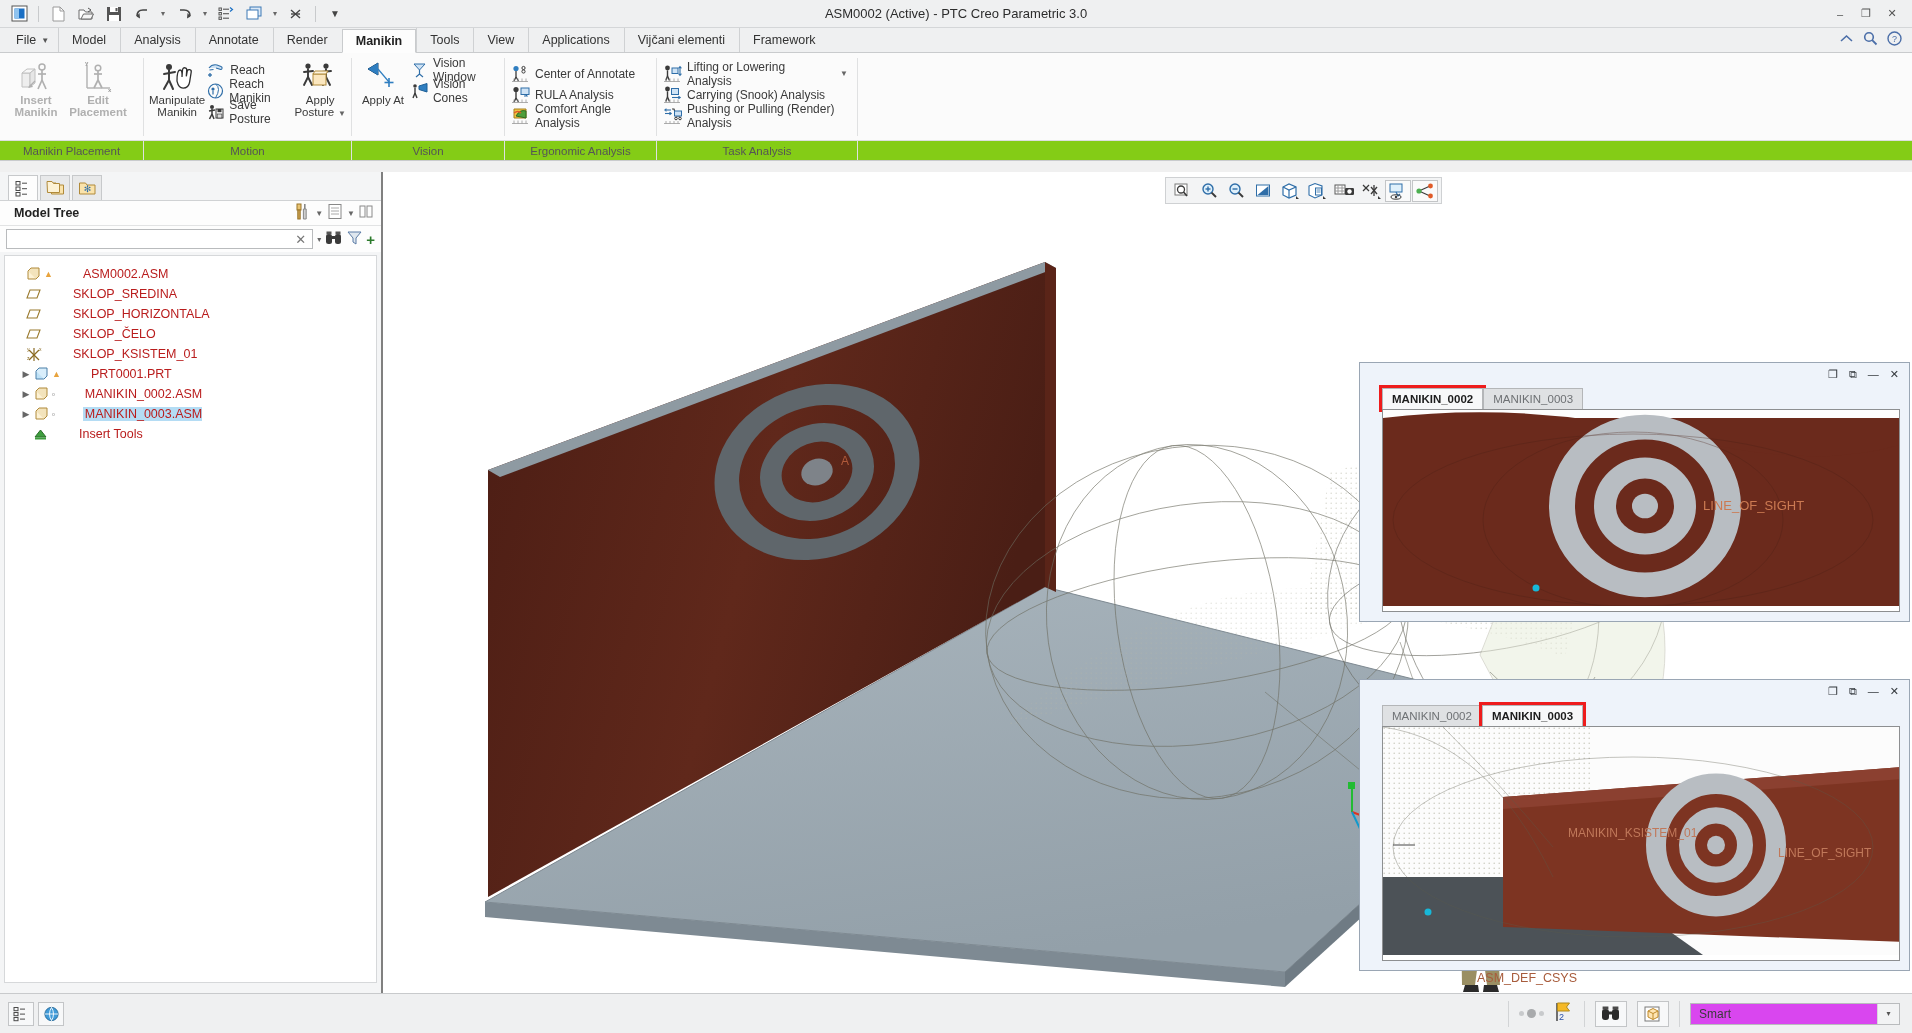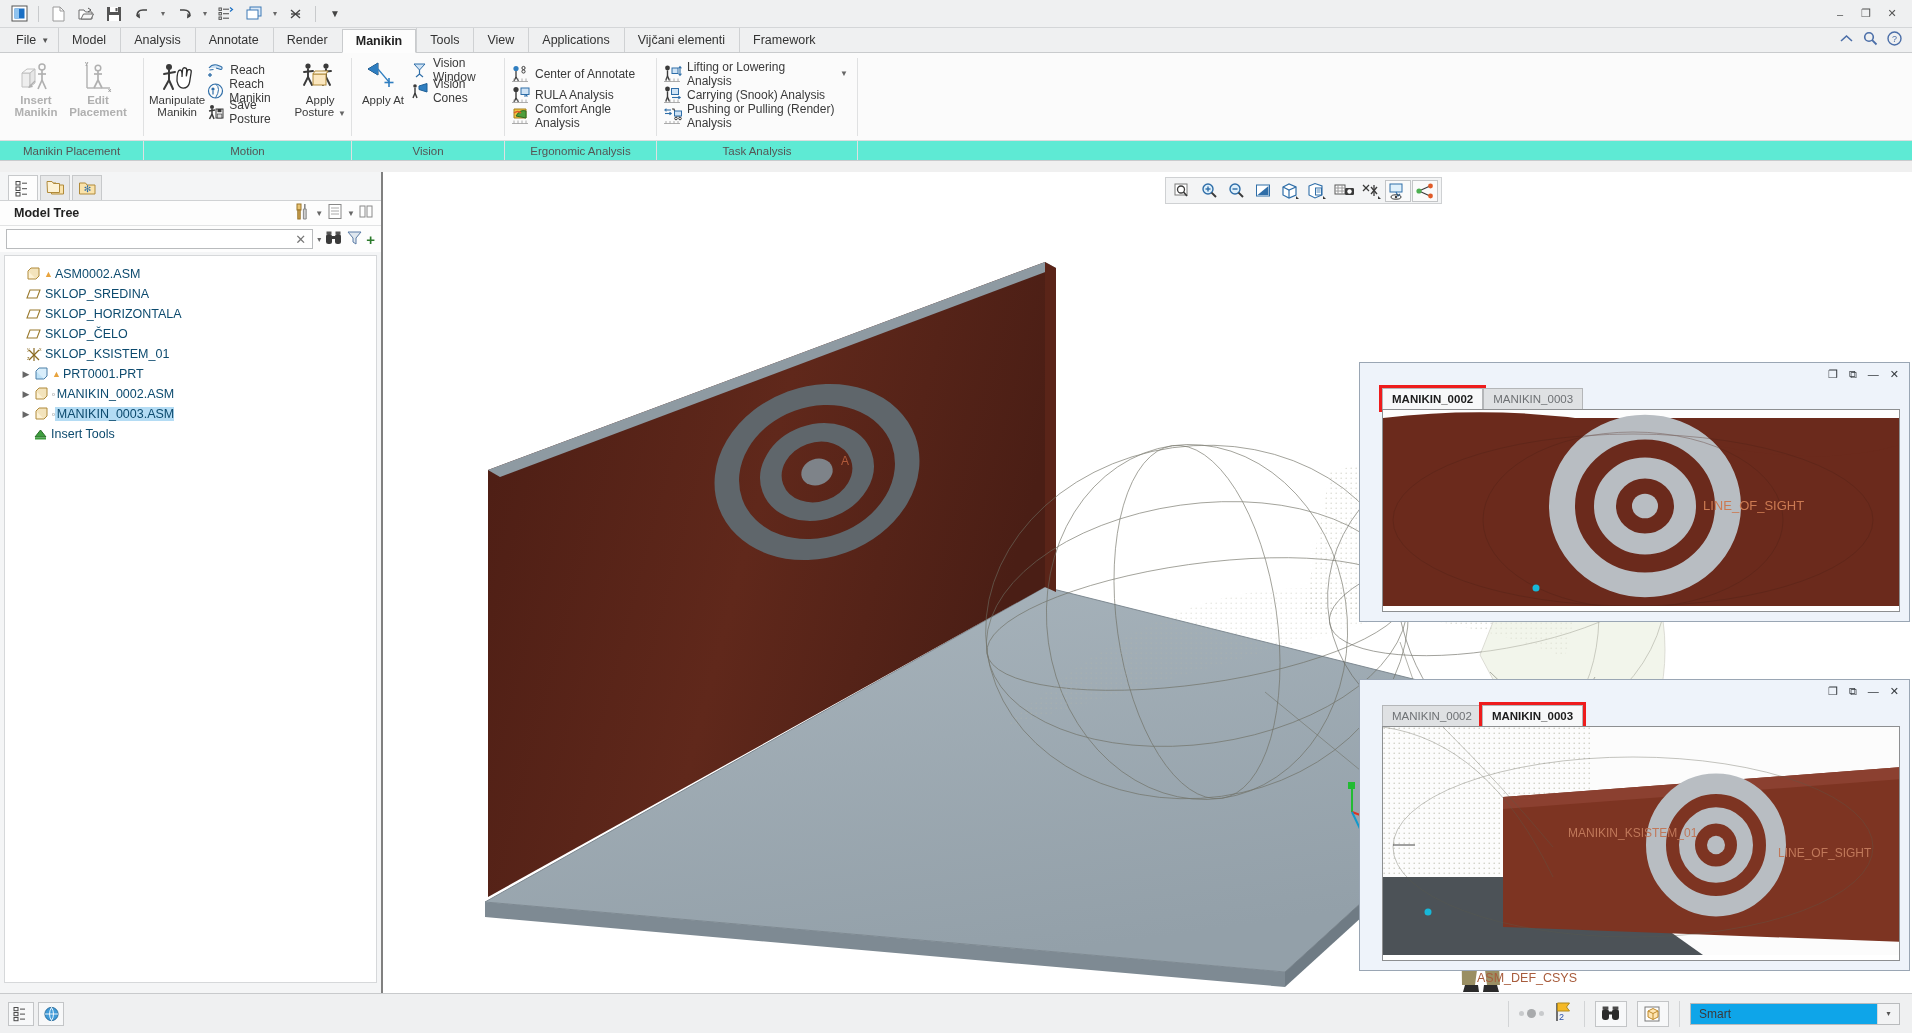--- a/index.html
+++ b/index.html
@@ -70,21 +70,21 @@
   .bigbtn .lbl2{font-size:11.5px;}
   .smallcol{display:flex;flex-direction:column;padding-top:2px;}
   .smallbtn{
     display:flex;align-items:center;height:21px;font-size:12px;padding:0 4px 0 2px;gap:5px;
   }
   .smallbtn .sic{width:18px;height:18px;display:flex;align-items:center;justify-content:center;}
   .car2{font-size:8px;color:#666;margin-left:4px;}
 
   
   .grouplabels{
-    height:20px;background:#5eead4;display:flex;border-bottom:1px solid #c9cbcd;
+    height:20px;background:#84cc16;display:flex;border-bottom:1px solid #c9cbcd;
     font-size:11.5px;color:#555;
   }
   .glabel{display:flex;align-items:center;justify-content:center;border-right:1px solid #dfe0e1;}
 
   
   .main{position:absolute;left:0;top:172px;right:0;bottom:40px;background:#fff;}
 
   
   .leftpanel{
     position:absolute;left:0;top:0;width:383px;bottom:0;background:#f4f5f6;
@@ -107,21 +107,21 @@
     padding:0 4px;
   }
   .searchbox input{border:none;outline:none;width:100%;font-size:12px;font-family:inherit;}
   .searchbox .x{color:#777;font-size:13px;padding:0 2px;}
   .treewrap{
     flex:1;background:#fff;border:1px solid #d6d8da;margin:3px 4px 10px 4px;overflow:hidden;padding-top:8px;
   }
   .trow{display:flex;align-items:center;height:20px;font-size:12.5px;padding-left:6px;}
   .trow .exp{width:14px;color:#666;font-size:9px;display:flex;align-items:center;justify-content:center;}
   .trow .ti{width:18px;display:flex;align-items:center;justify-content:center;}
-  .trow .tt{padding-left:2px;color:#0c4a6e;}
+  .trow .tt{padding-left:2px;color:#b91c1c;margin-left:28px;}
   .trow.sel .tt{background:#b4dcf4;}
   .indent1{padding-left:20px;}
 
   
   .gfx{position:absolute;left:385px;top:0;right:0;bottom:0;background:#fff;overflow:hidden;}
   .gfxtoolbar{
     position:absolute;left:50%;transform:translateX(-50%);top:5px;
     display:flex;align-items:center;background:#f3f4f5;border:1px solid #cfd1d3;
     height:27px;padding:0 3px;gap:1px;z-index:5;
   }
@@ -147,21 +147,21 @@
   
   .status{
     position:absolute;left:0;right:0;bottom:0;height:40px;background:#eff0f1;
     border-top:1px solid #c8cacc;display:flex;align-items:center;
   }
   .stleft{display:flex;align-items:center;gap:4px;padding-left:8px;}
   .stbtn{width:26px;height:24px;border:1px solid #c3c5c7;background:#f7f8f9;display:flex;align-items:center;justify-content:center;}
   .stright{margin-left:auto;display:flex;align-items:center;gap:10px;padding-right:12px;}
   .vsep{width:1px;height:26px;background:#d2d4d6;}
   .selbox{
-    width:210px;height:22px;border:1px solid #b9bbbd;background:#0ea5e9;display:flex;align-items:center;
+    width:210px;height:22px;border:1px solid #b9bbbd;background:#d946ef;display:flex;align-items:center;
     padding-left:8px;font-size:12px;position:relative;
   }
   .selbox .arr{position:absolute;right:0;top:0;bottom:0;width:22px;border-left:1px solid #d7d9db;background:#f2f3f4;display:flex;align-items:center;justify-content:center;font-size:8px;color:#555;}
   .dots{display:flex;align-items:center;gap:3px;}
   .dots i{display:block;border-radius:50%;background:#c8cacc;}
 </style>
 </head>
 <body>
 
 <div class="titlebar">
@@ -244,20 +244,21 @@
             <line x1="12" y1="3" x2="3" y2="11"></line>
             <line x1="3" y1="7" x2="12" y2="7"></line>
           </g>
         </svg>
     </div>
     <div class="qsep"></div>
     <div class="qbtn">
         <span style="font-size:10px;color:#444">▼</span>
       </div>
   </div>
+  <div class="title-text">ASM0002 (Active) - PTC Creo Parametric 3.0</div>
   <div class="winbtns">
     <div>–</div>
     <div>❐</div>
     <div>✕</div>
   </div>
 </div>
 
 <div class="tabbar">
   <div class="tab file">
     <span>File</span>

